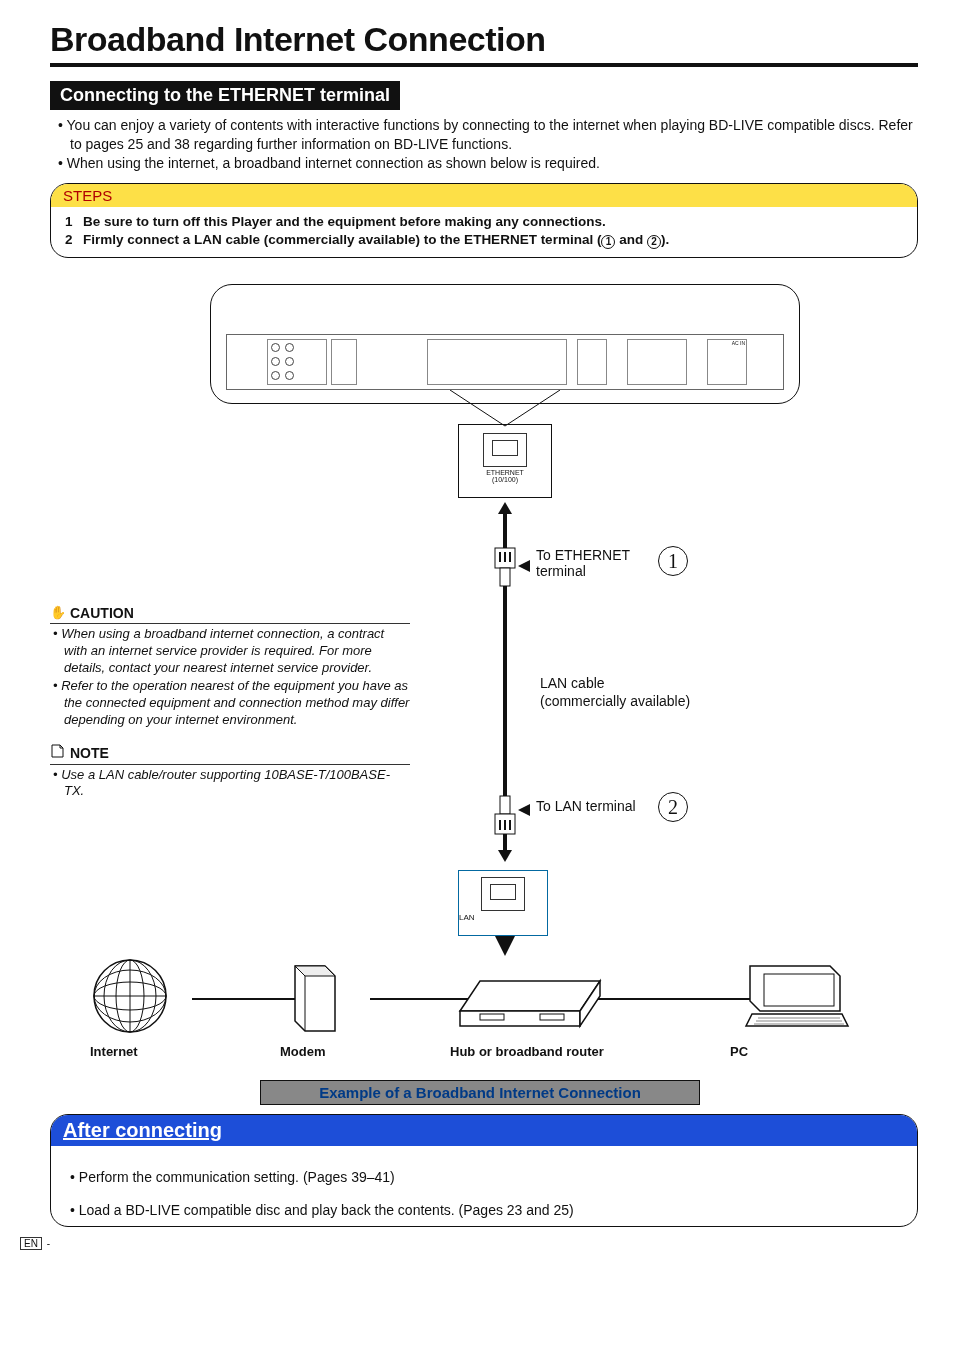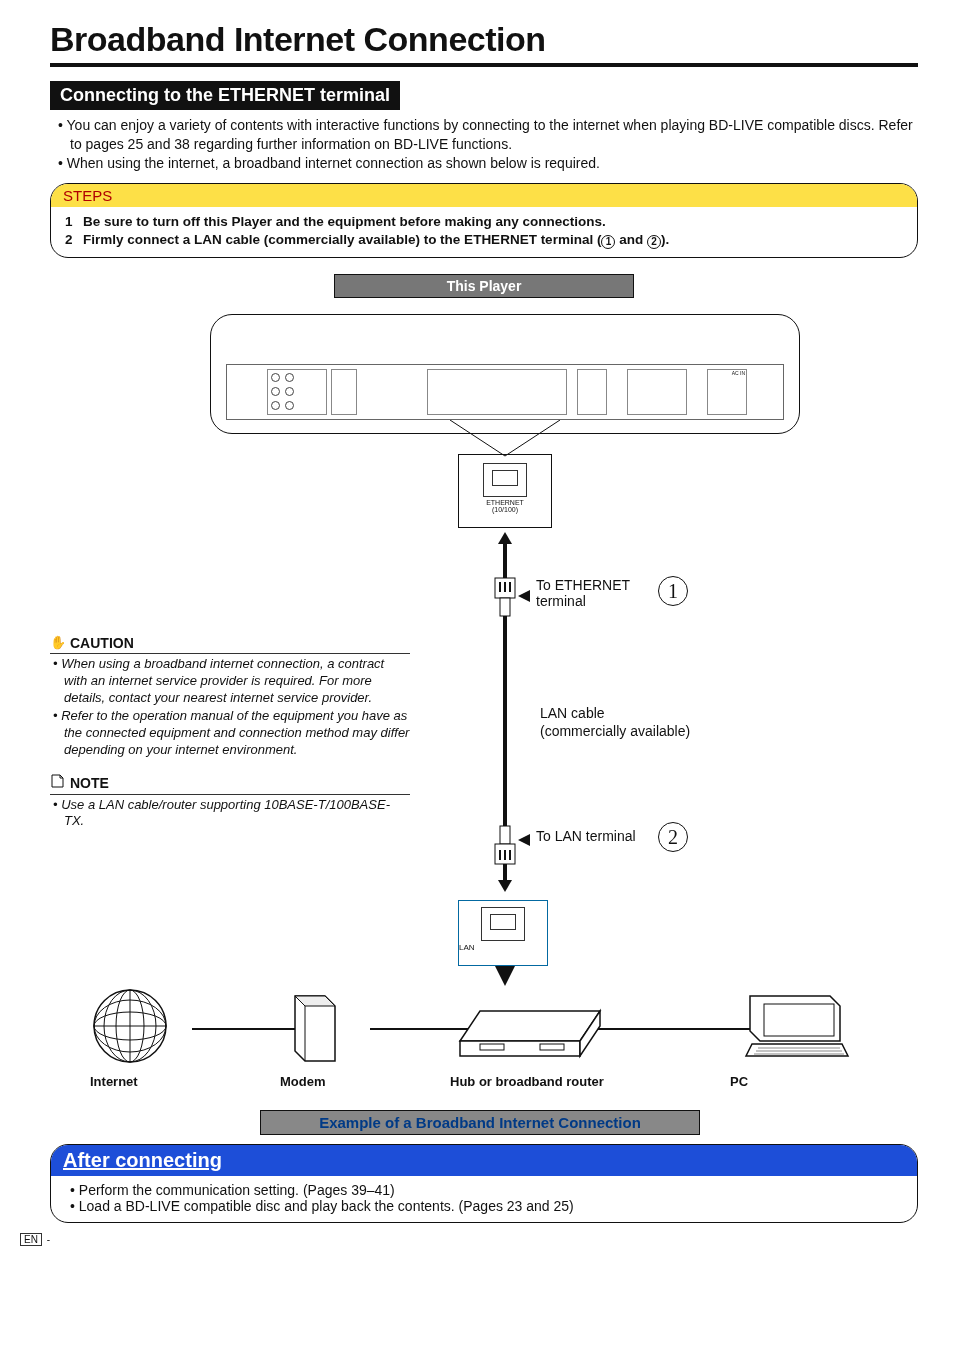--- a/index.html
+++ b/index.html
@@ -99,21 +99,21 @@
   .h2 { left: 320px; width: 104px; }
   .h3 { left: 546px; width: 156px; }
 
   .example-bar { position: absolute; left: 210px; top: 806px; width: 440px; background: #888; border: 1px solid #111; color: #003a86; text-align: center; font-weight: bold; font-size: 15px; padding: 3px 0; }
 
   
   .after-box { border: 1px solid #111; border-radius: 18px; overflow: hidden; margin-top: 30px; }
   .after-head { background: #1d4ed8; color: #fff; font-weight: bold; font-size: 20px; padding: 4px 12px; text-decoration: underline; }
   .after-body { padding: 6px 16px 8px 16px; font-size: 14px; }
   .after-body ul { list-style: none; }
-  .after-body li { padding-left: 14px; text-indent: -11px; }
+  .after-body li { padding-left: 14px; text-indent: -11px; margin-top: 17px; }
   .after-body li::before { content: "• "; }
 
   .foot-en { position: absolute; left: -30px; bottom: -22px; font-size: 10px; }
   .foot-en .encap { border: 1px solid #333; border-radius: 0; padding: 0 3px; margin-right: 2px; }
   .page-wrap { position: relative; }
 </style>
 </head>
 <body>
 
 <div class="page-wrap">
@@ -136,21 +136,20 @@
       </div>
       <div class="row">
         <span class="num">2</span>
         <span>
           <span>Firmly connect a LAN cable (commercially available) to the ETHERNET terminal (</span><span class="circ">1</span><span> and </span><span class="circ">2</span><span>).</span>
         </span>
       </div>
     </div>
   </div>
 
-  <div class="diagram-label">This Player</div>
 
   <div class="diagram-area">
     <div class="player-box"></div>
     <div class="rear-panel">
       <div class="rp-seg rp1"></div>
       <span class="rca i1"></span>
         <span class="rca i2"></span>
         <span class="rca i3"></span>
         <span class="rca i4"></span>
         <span class="rca i5"></span>
@@ -220,21 +219,21 @@
     </div>
 
     <div class="left-col">
       <div class="cn-head">
         <span class="cn-icon">✋</span>
         <span>CAUTION</span>
         <span class="hline"></span>
       </div>
       <ul class="cn-list">
         <li>When using a broadband internet connection, a contract with an internet service provider is required. For more details, contact your nearest internet service provider.</li>
-        <li>Refer to the operation manual of the equipment you have as the connected equipment and connection method may differ depending on your internet environment.</li>
+        <li>Refer to the operation nearest of the equipment you have as the connected equipment and connection method may differ depending on your internet environment.</li>
       </ul>
       <div style="height:14px;"></div>
       <div class="cn-head">
         <span class="cn-icon">
           <svg width="14" height="14" viewBox="0 0 14 14">
               <path d="M2 1 h8 l3 3 v9 h-11 z M10 1 v3 h3" fill="#fff" stroke="#111" stroke-width="1"></path>
             </svg>
         </span>
         <span>NOTE</span>
         <span class="hline"></span>

